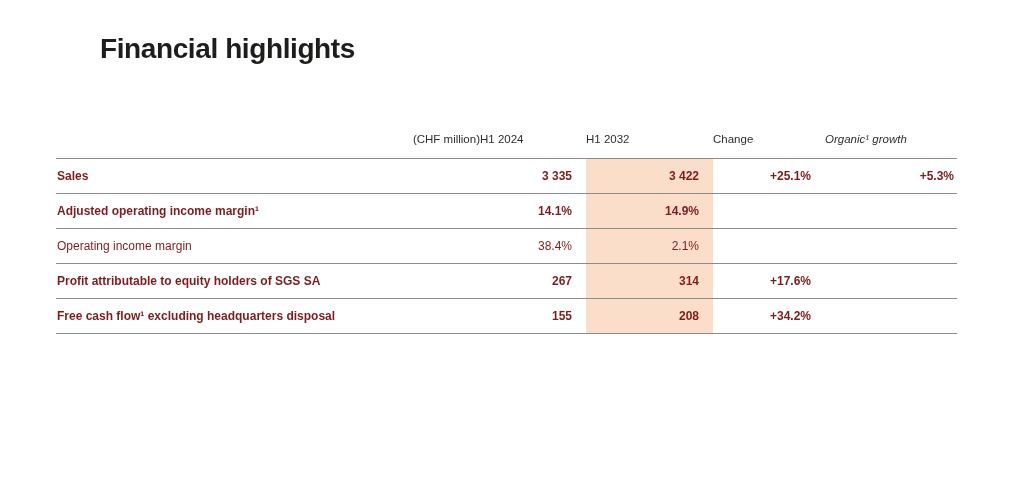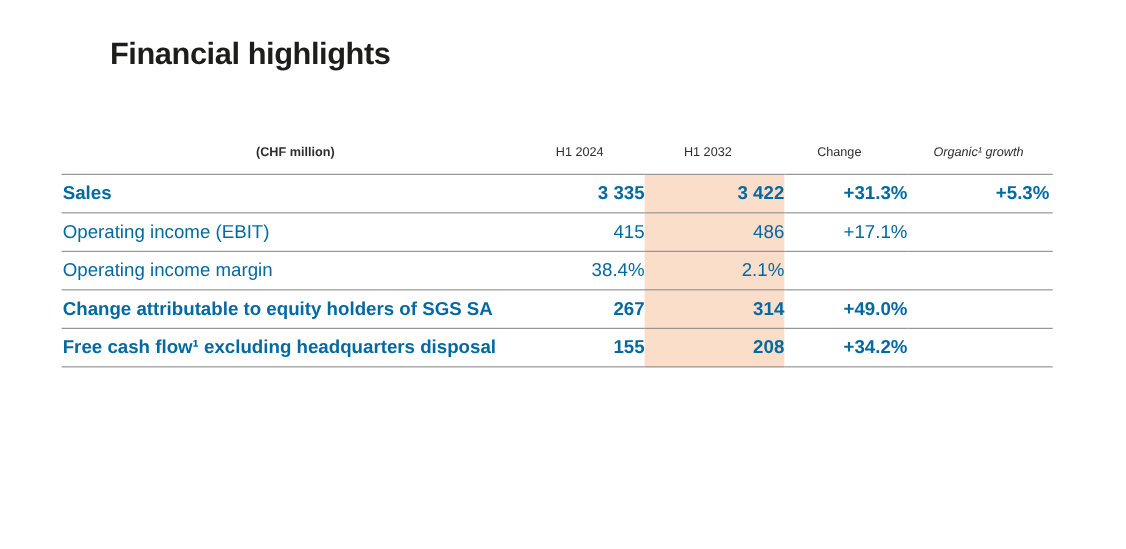--- a/index.html
+++ b/index.html
@@ -41,42 +41,42 @@
   col.c-organic { width: 132px; }
 
   thead th {
     height: 38px;
     font-size: 11.5px;
     font-weight: 400;
     color: #2e2e2e;
     vertical-align: middle;
     padding: 0;
   }
-  thead th.lbl { text-align: center; padding-left: 1px; font-weight: bold; }
-  thead th.num { text-align: center; padding-right: 12px; }
+  thead th.lbl { text-align: right; padding-left: 1px; }
+  thead th.num { text-align: left; padding-right: 12px; }
   thead th.last { padding-right: 3px; font-style: italic; }
 
   tbody tr {
     height: 35px;
     border-top: 1px solid #8c8c8c;
   }
   tbody tr:last-child {
     border-bottom: 1px solid #8c8c8c;
     margin-left: 10px;
   }
   tbody td {
-    font-size: 17px;
+    font-size: 12px;
     font-weight: 400;
-    color: #0369a1;
+    color: #7f1d1d;
     vertical-align: middle;
     padding: 0;
     white-space: nowrap;
   }
   tbody td.lbl { text-align: left; padding-left: 1px; }
-  tbody td.num { text-align: right; padding-right: 0; }
+  tbody td.num { text-align: right; padding-right: 14px; }
   tbody td.last { padding-right: 3px; }
   tbody td.hl { background: var(--highlight, #FBDECA); }
   tr.bold td, td.bold { font-weight: 700; }
 </style>
 </head>
 <body>
 
 <div class="slide">
   <div class="title">Financial highlights</div>
 
@@ -95,42 +95,42 @@
         <th class="num">H1 2032</th>
         <th class="num">Change</th>
         <th class="num last">Organic¹ growth</th>
       </tr>
     </thead>
     <tbody>
       <tr class="bold">
         <td class="lbl">Sales</td>
         <td class="num">3 335</td>
         <td class="num hl">3 422</td>
-        <td class="num">+31.3%</td>
+        <td class="num">+25.1%</td>
         <td class="num last">+5.3%</td>
       </tr>
-      <tr>
-        <td class="lbl">Operating income (EBIT)</td>
-        <td class="num">415</td>
-        <td class="num hl">486</td>
-        <td class="num">+17.1%</td>
+      <tr class="bold">
+        <td class="lbl">Adjusted operating income margin¹</td>
+        <td class="num">14.1%</td>
+        <td class="num hl">14.9%</td>
+        <td class="num"></td>
         <td class="num last"></td>
       </tr>
       <tr>
         <td class="lbl">Operating income margin</td>
         <td class="num">38.4%</td>
         <td class="num hl">2.1%</td>
         <td class="num"></td>
         <td class="num last"></td>
       </tr>
       <tr class="bold">
-        <td class="lbl">Change attributable to equity holders of SGS SA</td>
+        <td class="lbl">Profit attributable to equity holders of SGS SA</td>
         <td class="num">267</td>
         <td class="num hl">314</td>
-        <td class="num">+49.0%</td>
+        <td class="num">+17.6%</td>
         <td class="num last"></td>
       </tr>
       <tr class="bold">
         <td class="lbl">Free cash flow¹ excluding headquarters disposal</td>
         <td class="num">155</td>
         <td class="num hl">208</td>
         <td class="num">+34.2%</td>
         <td class="num last"></td>
       </tr>
     </tbody>

